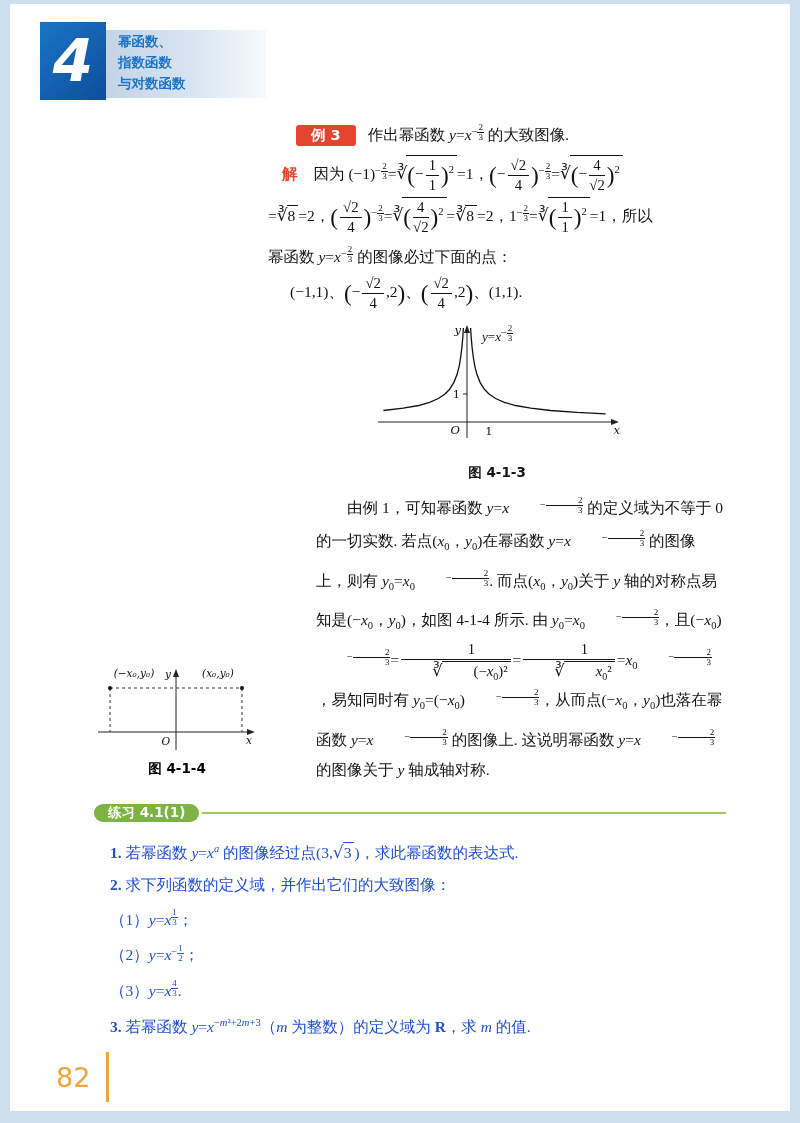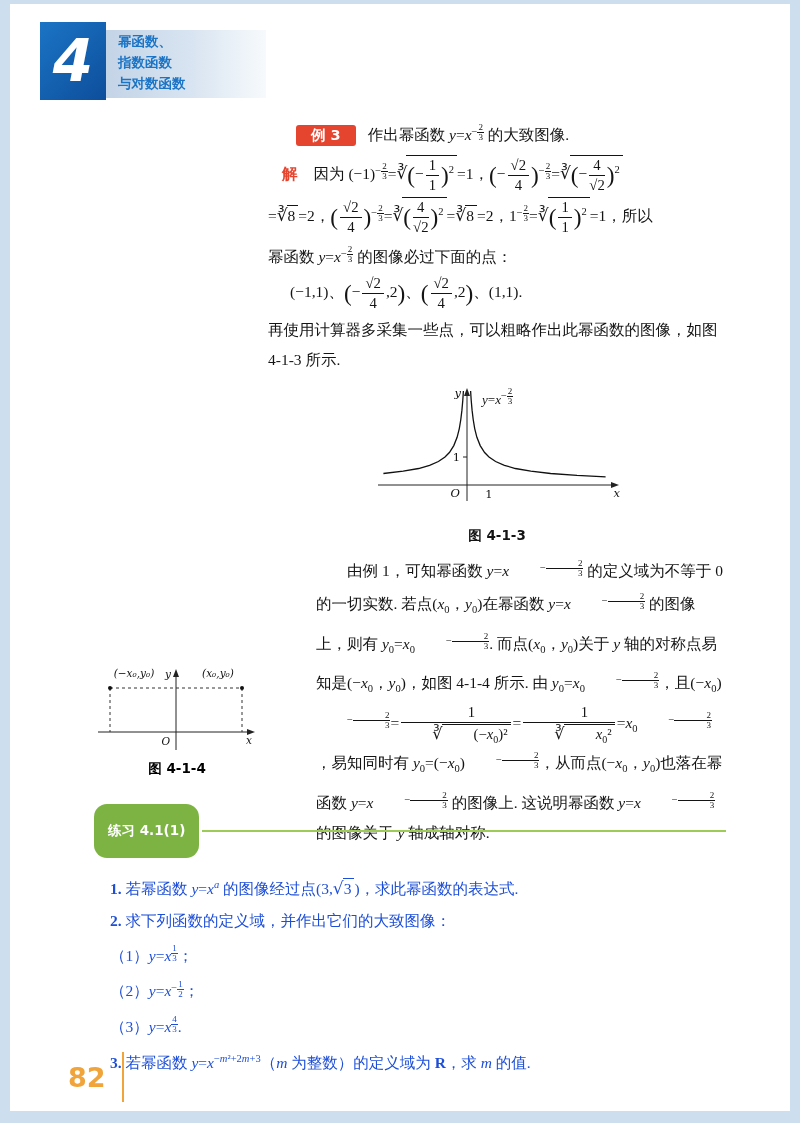--- a/index.html
+++ b/index.html
@@ -56,29 +56,29 @@
     font-family:"DejaVu Sans","Liberation Sans",sans-serif;}
 
   
   .margin-fig{position:absolute;left:86px;top:660px;width:162px;}
   .margin-fig .fig-caption{margin-top:2px;}
 
   
   .exercise{position:absolute;left:84px;top:800px;width:632px;}
   .ex-head{display:flex;align-items:center;}
   .ex-pill{background:var(--green);color:#fff;font-weight:bold;font-size:13.5px;
-    padding:18px 14px;border-radius:13px;white-space:nowrap;
+    padding:0 14px;border-radius:13px;white-space:nowrap;
     font-family:"DejaVu Sans","Liberation Sans",sans-serif;}
   .ex-rule{flex:1;height:2.5px;background:#9ccb56;margin-left:3px;}
   .ex-items{margin-top:12px;padding-left:16px;color:#1d4ed8;}
   .xi{margin:0 0 2px 0;}
   b{font-weight:bold;}
 
   
-  .footer{position:absolute;left:58px;top:1048px;display:flex;align-items:center;gap:16px;font-weight:bold;}
+  .footer{position:absolute;left:46px;top:1048px;display:flex;align-items:center;gap:16px;}
   .pagenum{font-size:27px;color:var(--orange);font-family:"DejaVu Sans","Liberation Sans",sans-serif;}
   .pagebar{width:2.5px;height:50px;background:var(--orange);}
 
   svg text{font-family:"DejaVu Serif","Liberation Serif",serif;}
 </style>
 </head>
 <body>
 
 <div class="canvas">
   <div class="sheet">
@@ -96,21 +96,20 @@
     <div class="main-col">
 
       <div class="example-row">
         <span class="ex-badge">例 3</span><span>作出幂函数 <i>y</i>=<i>x</i><span class="ef">−<span class="tf"><span>2</span><span>3</span></span></span> 的大致图像.</span>
       </div>
 
       <p class="para sol"><span class="sol-label">解</span><span>因为 (−1)<span class="ef">−<span class="tf"><span>2</span><span>3</span></span></span>=<span class="r3">∛</span><span class="ov"><span class="bp">(</span>−<span class="fr"><span class="n">1</span><span class="d">1</span></span><span class="bp">)</span><sup>2</sup></span>=1，<span class="bp">(</span>−<span class="fr"><span class="n">√2</span><span class="d">4</span></span><span class="bp">)</span><span class="ef">−<span class="tf"><span>2</span><span>3</span></span></span>=<span class="r3">∛</span><span class="ov"><span class="bp">(</span>−<span class="fr"><span class="n">4</span><span class="d">√2</span></span><span class="bp">)</span><sup>2</sup></span></span></p>
       <p class="para">=<span class="r3">∛</span><span class="ov">8</span>=2，<span class="bp">(</span><span class="fr"><span class="n">√2</span><span class="d">4</span></span><span class="bp">)</span><span class="ef">−<span class="tf"><span>2</span><span>3</span></span></span>=<span class="r3">∛</span><span class="ov"><span class="bp">(</span><span class="fr"><span class="n">4</span><span class="d">√2</span></span><span class="bp">)</span><sup>2</sup></span>=<span class="r3">∛</span><span class="ov">8</span>=2，1<span class="ef">−<span class="tf"><span>2</span><span>3</span></span></span>=<span class="r3">∛</span><span class="ov"><span class="bp">(</span><span class="fr"><span class="n">1</span><span class="d">1</span></span><span class="bp">)</span><sup>2</sup></span>=1，所以</p>
       <p class="para">幂函数 <i>y</i>=<i>x</i><span class="ef">−<span class="tf"><span>2</span><span>3</span></span></span> 的图像必过下面的点：</p>
       <p class="para pts">(−1,1)、<span class="bp">(</span>−<span class="fr"><span class="n">√2</span><span class="d">4</span></span>,2<span class="bp">)</span>、<span class="bp">(</span><span class="fr"><span class="n">√2</span><span class="d">4</span></span>,2<span class="bp">)</span>、(1,1).</p>
-      <p class="para">再使用计算器多采集一些点，可以粗略作出此幂函数的图像，如图 4-1-3 所示.</p>
 
       <div class="fig-graph-wrap">
         <div class="fig-graph">
           <svg width="250" height="122" viewBox="0 0 250 122">
             <g stroke="#222" stroke-width="1" fill="none">
               <line x1="6" y1="100" x2="242" y2="100"></line>
               <line x1="95" y1="116" x2="95" y2="7"></line>
               <line x1="91" y1="72" x2="95" y2="72"></line>
             </g>
             <g fill="#222">

